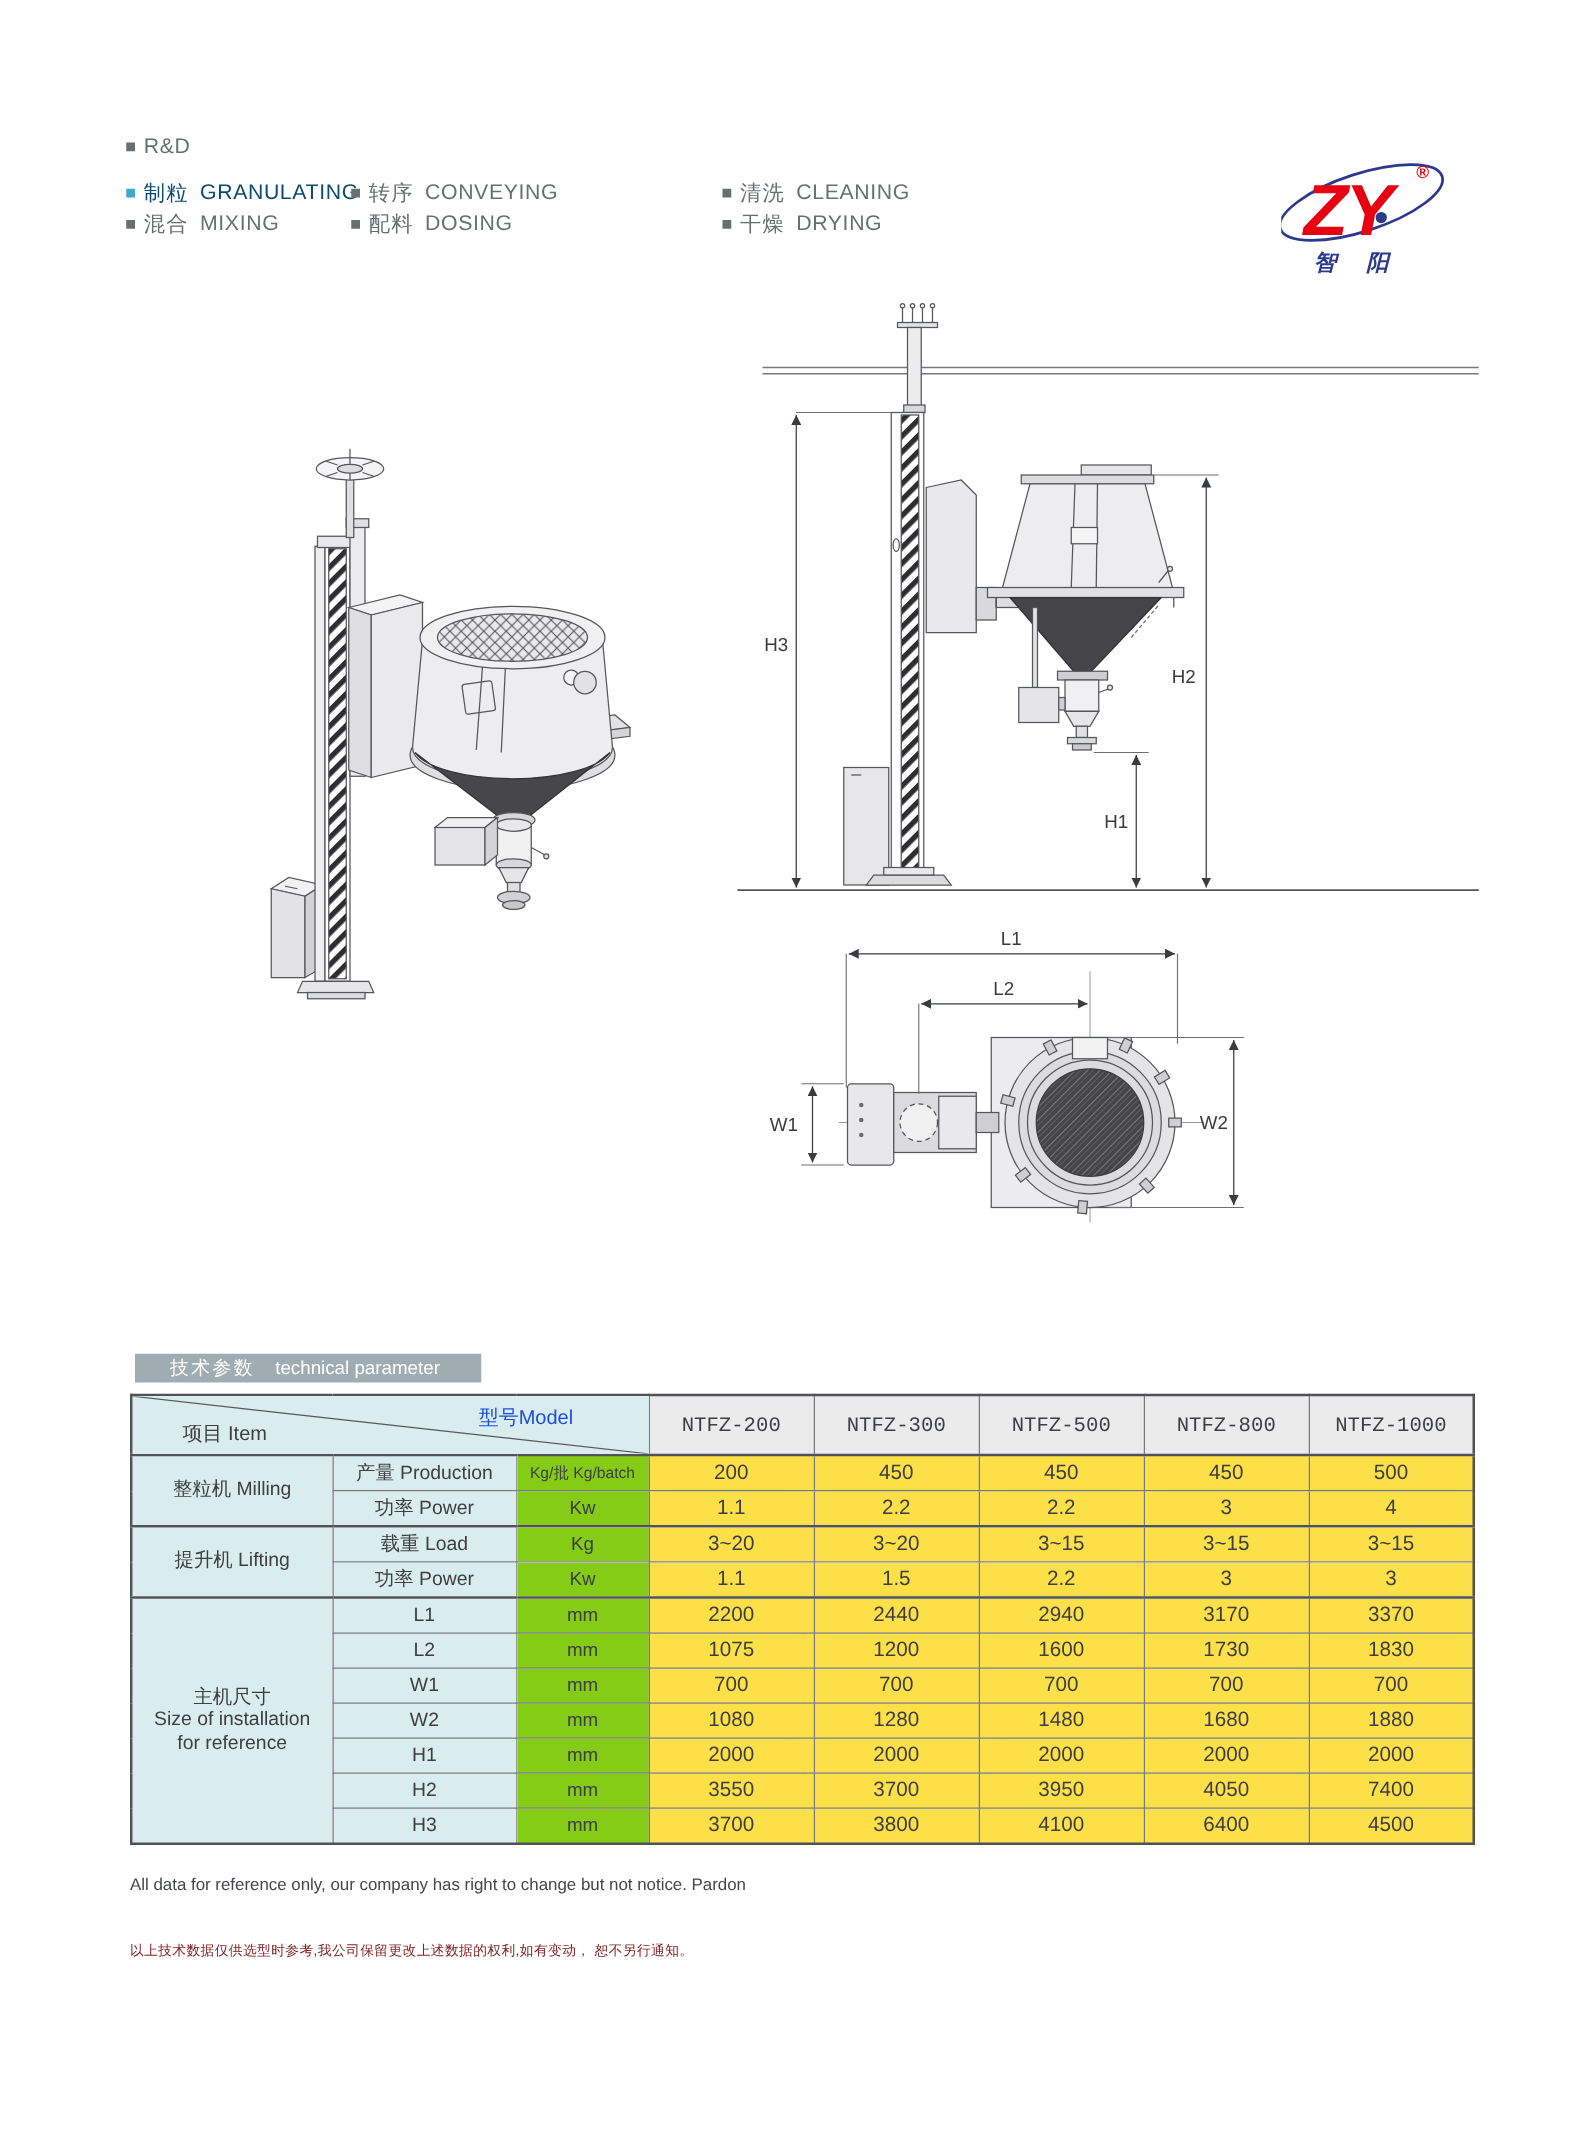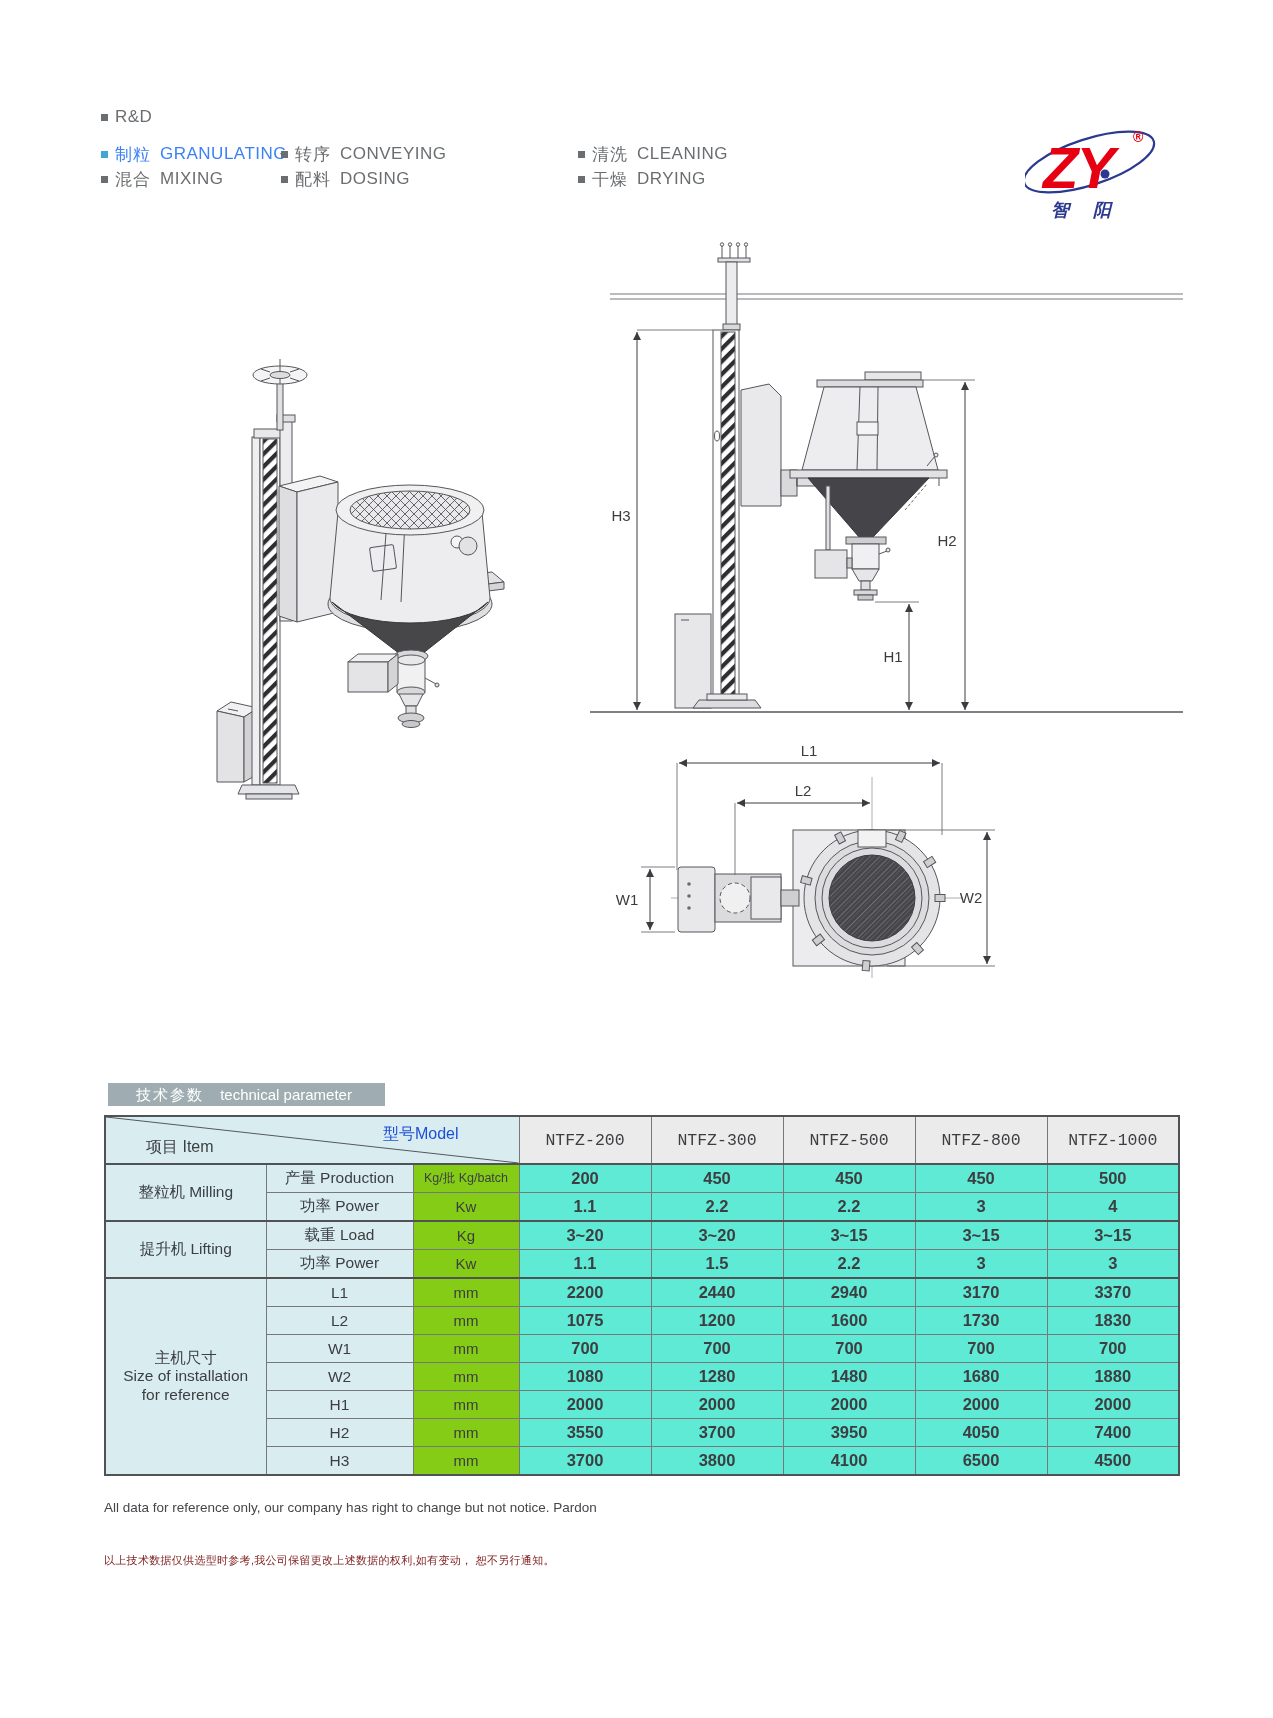--- a/index.html
+++ b/index.html
@@ -6,21 +6,21 @@
   .page{position:relative;width:1273px;height:1718px;background:#ffffff;overflow:hidden;
         font-family:"Liberation Sans","DejaVu Sans",sans-serif;color:#404246;}
 
   
   .menu{position:absolute;left:101px;top:106px;width:800px;height:90px;}
   .menu-item{position:absolute;display:flex;align-items:center;white-space:nowrap;
              color:#6b6e71;font-size:17px;height:22px;}
   .menu-item .bullet{width:7px;height:7px;background:#6b6e71;margin-right:7px;flex:0 0 auto;}
   .menu-item .zh{margin-right:9px;letter-spacing:1px;}
   .menu-item .en{letter-spacing:0.5px;}
-  .menu-item.active{color:#3b82f6;}
+  .menu-item.active{color:#0c4a6e;}
   .menu-item.active .bullet{background:#3fa8d2;}
 
   
   .drawing{position:absolute;}
   svg text{font-family:"Liberation Sans","DejaVu Sans",sans-serif;}
 
   
   .banner{position:absolute;left:108px;top:1083px;width:277px;height:23px;background:#9fadb2;
           color:#ffffff;font-size:15px;line-height:23px;padding-left:28px;box-sizing:border-box;}
   .banner .zh{letter-spacing:2px;margin-right:12px;}
@@ -35,21 +35,21 @@
   table.params td{height:27px;}
   th.corner{background:#d9edf0;position:relative;}
   th.corner .diag{position:absolute;left:0;top:0;width:100%;height:100%;}
   th.corner .corner-item{position:absolute;left:40px;bottom:5px;font-size:16px;color:#3c3e42;}
   th.corner .corner-model{position:absolute;right:60px;top:7px;font-size:16px;color:#1d4ed8;}
   th.model{background:#ebebeb;font-size:16.5px;font-family:Liberation Mono, monospace;}
   td.group{background:#d9edf0;font-size:15.5px;line-height:1.18;}
   td.param{background:#d9edf0;font-size:15.5px;}
   td.unit{background:#84cc16;font-size:15px;}
   td.unit.small{font-size:12.5px;}
-  td.value{background:#5eead4;font-size:16.5px;font-weight:bold;}
+  td.value{background:#fde047;font-size:16.5px;}
   tr.group-start td{border-top:2px solid #515256;}
 
   
   .footer-zh{position:absolute;left:104px;top:1553px;font-size:11px;color:#7f1d1d;letter-spacing:0.3px;}
   .footer-en{position:absolute;left:104px;top:1500px;font-size:13.5px;color:#45464a;}
 </style>
 </head>
 <body>
 
 <div class="page">
@@ -458,21 +458,21 @@
             <td class="value">3950</td>
             <td class="value">4050</td>
             <td class="value">7400</td>
           </tr>
           <tr>
             <td class="param">H3</td>
             <td class="unit">mm</td>
             <td class="value">3700</td>
             <td class="value">3800</td>
             <td class="value">4100</td>
-            <td class="value">6500</td>
+            <td class="value">6400</td>
             <td class="value">4500</td>
           </tr>
         </tbody>
     </table>
   </div>
 
   <div class="footer-zh">以上技术数据仅供选型时参考,我公司保留更改上述数据的权利,如有变动， 恕不另行通知。</div>
   <div class="footer-en">All data for reference only, our company has right to change but not notice. Pardon</div>
 
 </div>

